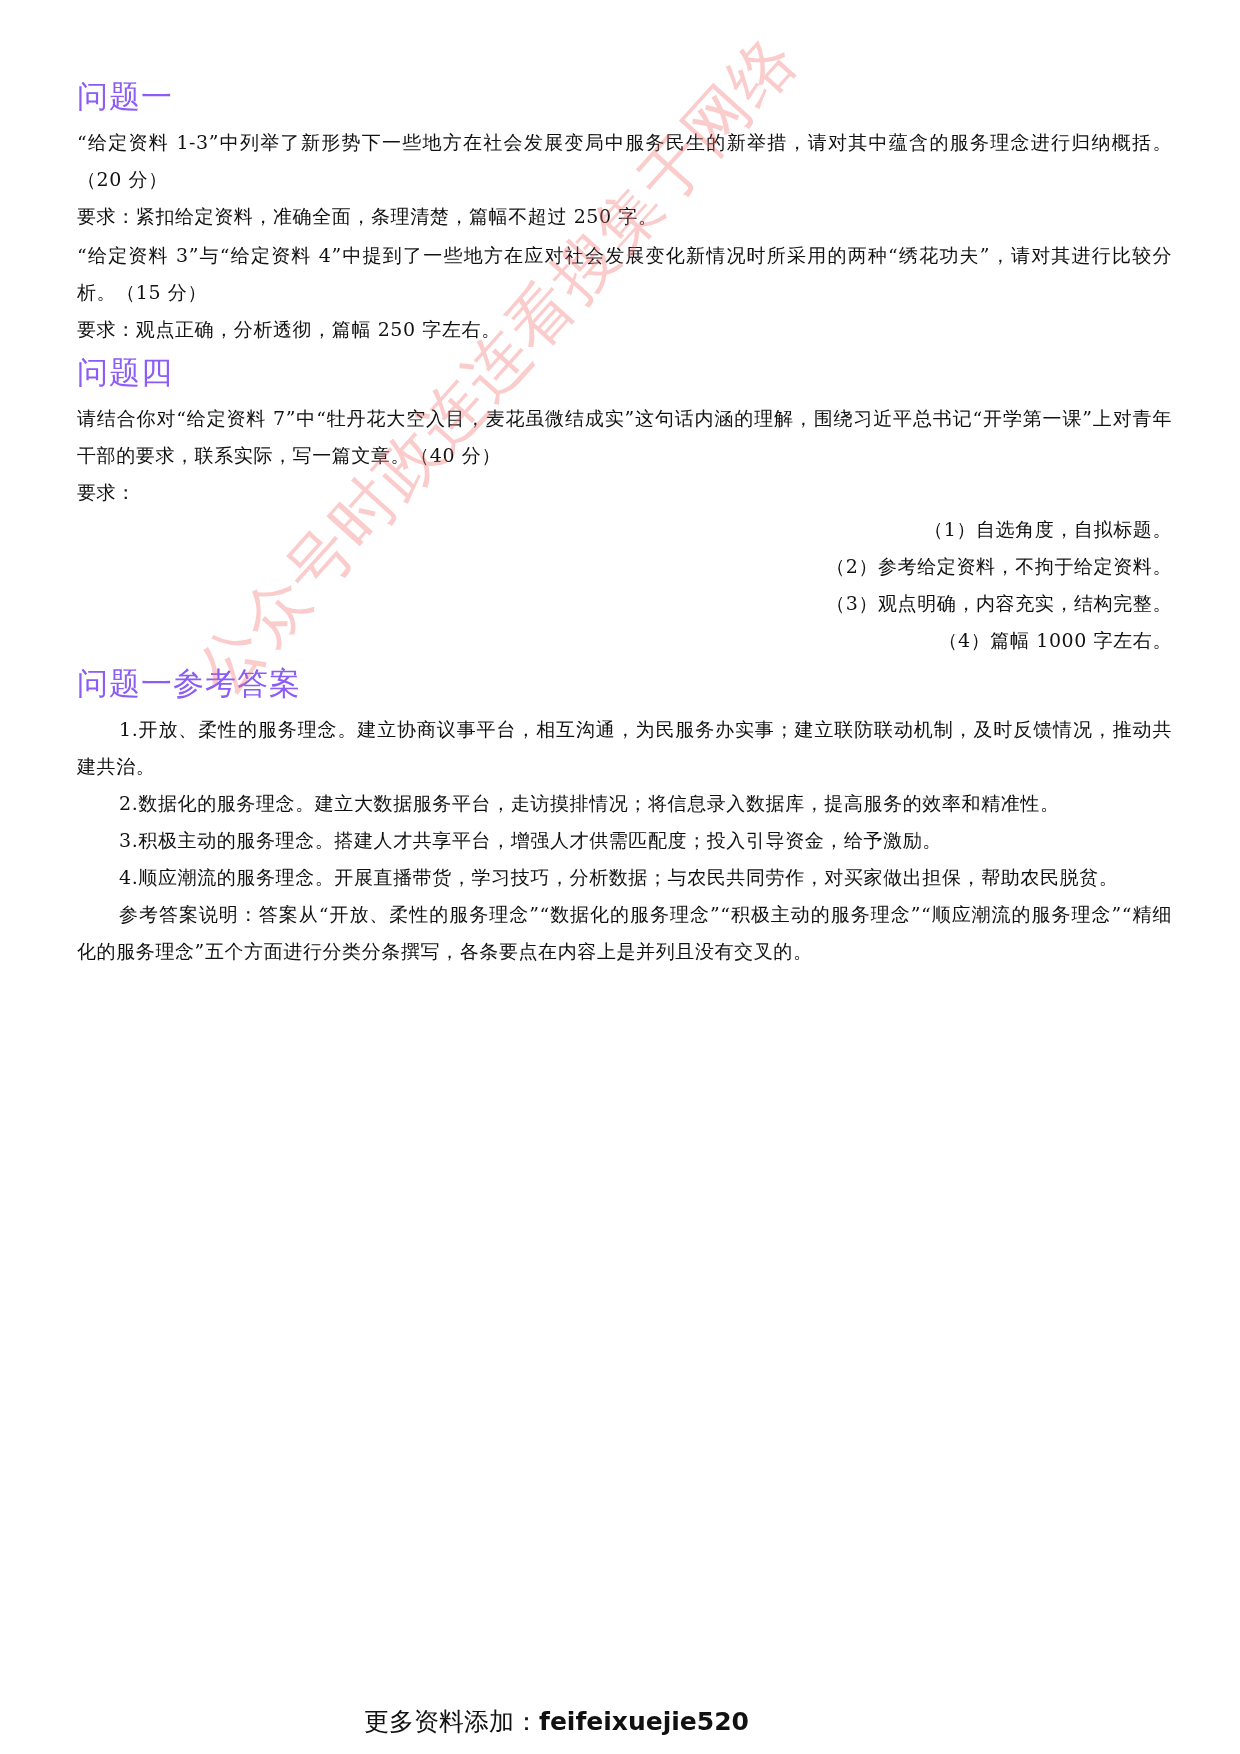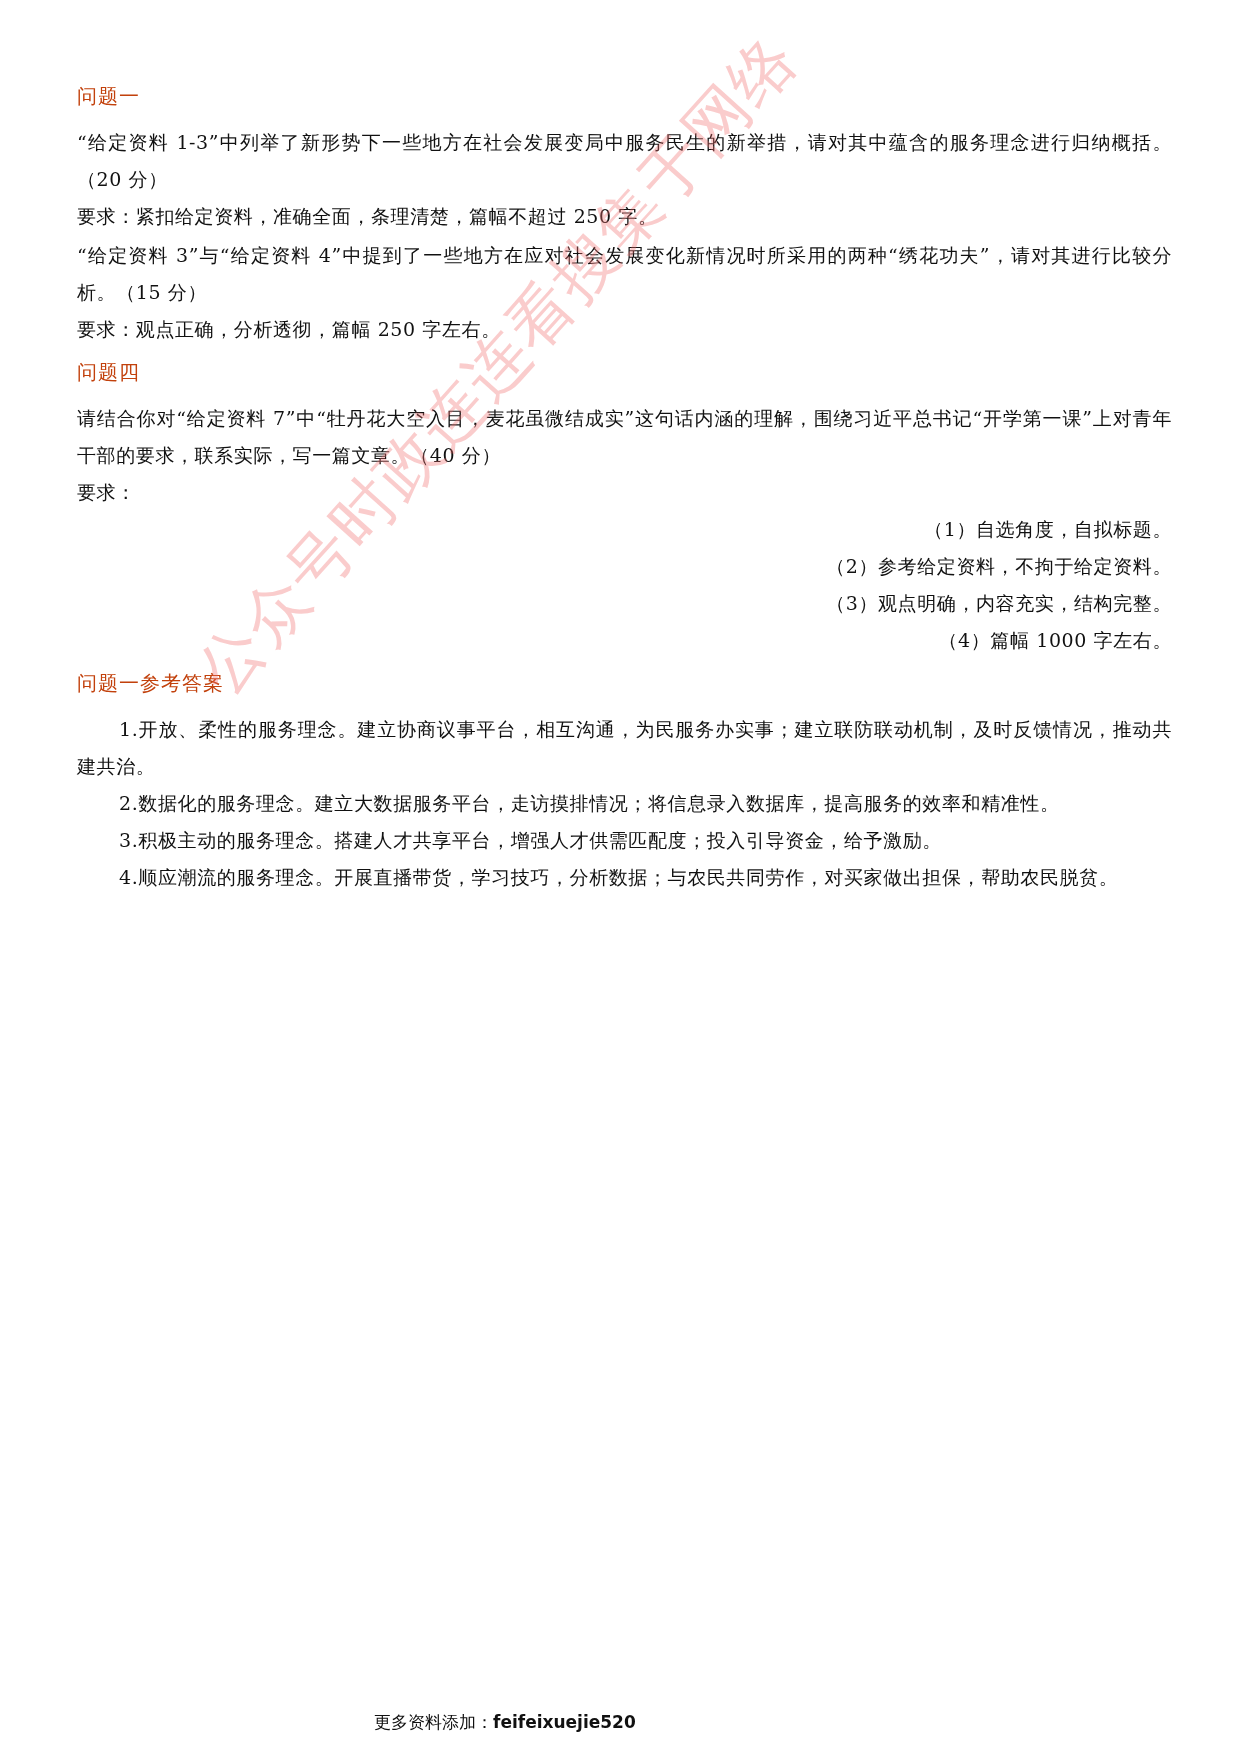--- a/index.html
+++ b/index.html
@@ -1,29 +1,29 @@
 <!DOCTYPE html>
 <html><head>
 <meta charset="utf-8">
 <style>
   html, body { margin: 0; padding: 0; background: #ffffff; }
   body { width: 1240px; height: 1754px; position: relative; overflow: hidden;
          font-family: "DejaVu Serif", "Liberation Serif", serif; color: #111; }
   .page { position: absolute; left: 77px; top: 74px; width: 1095px; }
-  .h { font-family: "DejaVu Sans", "Liberation Sans", sans-serif; font-size: 20px; line-height: 44px;
-       margin: 0 0 6px 0; font-weight: normal; color: #c2410c; letter-spacing: 1px; }
+  .h { font-family: "DejaVu Sans", "Liberation Sans", sans-serif; font-size: 31px; line-height: 44px;
+       margin: 0 0 6px 0; font-weight: normal; color: #8b5cf6; letter-spacing: 1px; }
   .p { font-size: 19px; line-height: 37px; margin: 0; letter-spacing: 0.6px; text-align: justify; }
   .indent { text-indent: 42px; }
   .list-item { padding-left: 0; margin: 0; font-size: 19px; line-height: 37px; letter-spacing: 0.6px; text-align: right; }
   .section { margin-bottom: 2px; }
   .watermark { position: absolute; left: 210px; top: 640px; transform-origin: left center;
                transform: rotate(-48deg); font-family: "DejaVu Sans", "Liberation Sans", sans-serif;
                font-size: 64px; letter-spacing: 2px; white-space: nowrap; pointer-events: none;
                color: rgba(240, 110, 110, 0.35); }
-  .footer { position: absolute; left: 374px; top: 1708px; font-size: 17px; line-height: 28px; white-space: nowrap; }
+  .footer { position: absolute; left: 364px; top: 1708px; font-size: 25px; line-height: 28px; white-space: nowrap; }
   .footer .label { font-family: "DejaVu Serif", "Liberation Serif", serif; }
   .footer .contact { font-family: "DejaVu Sans", "Liberation Sans", sans-serif; font-weight: bold; }
 </style>
 </head>
 <body>
 
 <div class="page">
 
   <div class="section">
     <h2 class="h">问题一</h2>
@@ -46,20 +46,21 @@
     <p class="list-item">（3）观点明确，内容充实，结构完整。</p>
     <p class="list-item">（4）篇幅 1000 字左右。</p>
   </div>
 
   <div class="section">
     <h2 class="h">问题一参考答案</h2>
     <p class="p indent">1.开放、柔性的服务理念。建立协商议事平台，相互沟通，为民服务办实事；建立联防联动机制，及时反馈情况，推动共建共治。</p>
     <p class="p indent">2.数据化的服务理念。建立大数据服务平台，走访摸排情况；将信息录入数据库，提高服务的效率和精准性。</p>
     <p class="p indent">3.积极主动的服务理念。搭建人才共享平台，增强人才供需匹配度；投入引导资金，给予激励。</p>
     <p class="p indent">4.顺应潮流的服务理念。开展直播带货，学习技巧，分析数据；与农民共同劳作，对买家做出担保，帮助农民脱贫。</p>
+    <p class="p indent">参考答案说明：答案从“开放、柔性的服务理念”“数据化的服务理念”“积极主动的服务理念”“顺应潮流的服务理念”“精细化的服务理念”五个方面进行分类分条撰写，各条要点在内容上是并列且没有交叉的。</p>
   </div>
 
 </div>
 
 <div class="watermark">公众号时政连连看搜集于网络</div>
 
 <div class="footer">
   <span class="label">更多资料添加：</span><span class="contact">feifeixuejie520</span>
 </div>
 

